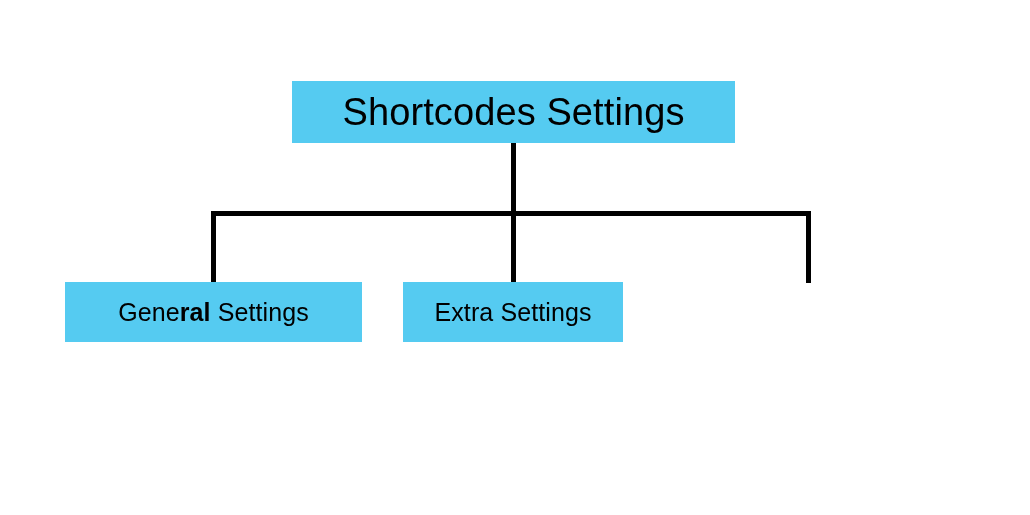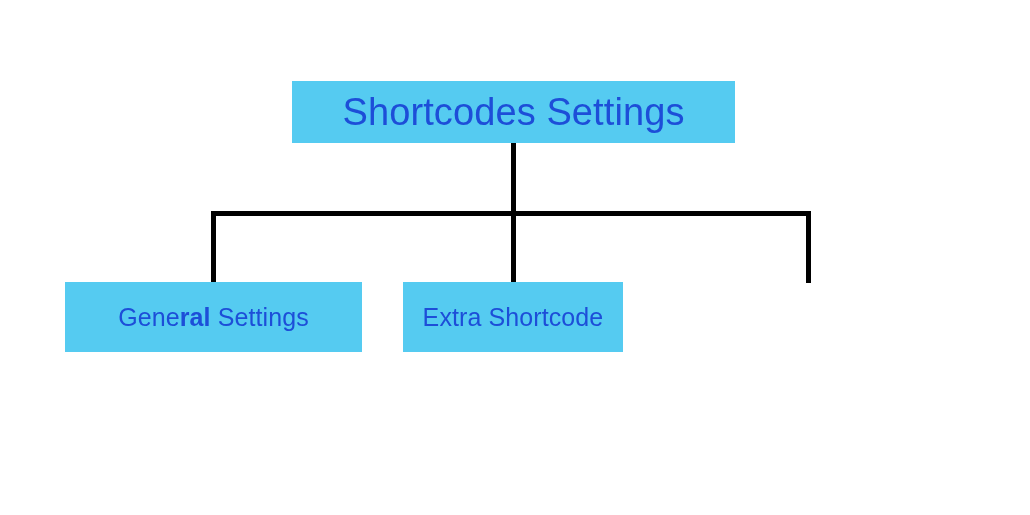--- a/index.html
+++ b/index.html
@@ -51,41 +51,41 @@
     width: 5px;
     height: 72px;
   }
 
   
   .node {
     position: absolute;
     display: flex;
     align-items: center;
     justify-content: center;
-    color: #1d4ed8;
+    color: #000000;
     background: #55cbf1;
     box-sizing: border-box;
     text-align: center;
     white-space: nowrap;
     line-height: 1;
     letter-spacing: 0.1px;
   }
 
   #node-root {
     left: 292px;
     top: 81px;
     width: 443px;
     height: 62px;
     font-size: 38px;
     font-weight: 400;
   }
 
   .node-child {
     top: 282px;
-    height: 70px;
+    height: 60px;
     font-size: 25px;
     font-weight: 400;
   }
   #node-general   { left: 65px;  width: 297px; }
   #node-extra     { left: 403px; width: 220px; }
   #node-attributes{ left: 660px; width: 295px; }
 
   
   .emphasis { font-weight: 700; }
 </style>
@@ -101,17 +101,17 @@
   <div class="connector" id="trunk-vertical"></div>
   <div class="connector" id="rail-horizontal"></div>
   <div class="connector" id="stub-left"></div>
   <div class="connector" id="stub-right"></div>
 
   <div class="node node-child" id="node-general">
     <span><span>Gene</span><span class="emphasis">ral</span><span> Settings</span></span>
   </div>
 
   <div class="node node-child" id="node-extra">
-    <span>Extra Shortcode</span>
+    <span>Extra Settings</span>
   </div>
 
 
 </div>
 
 </body></html>

